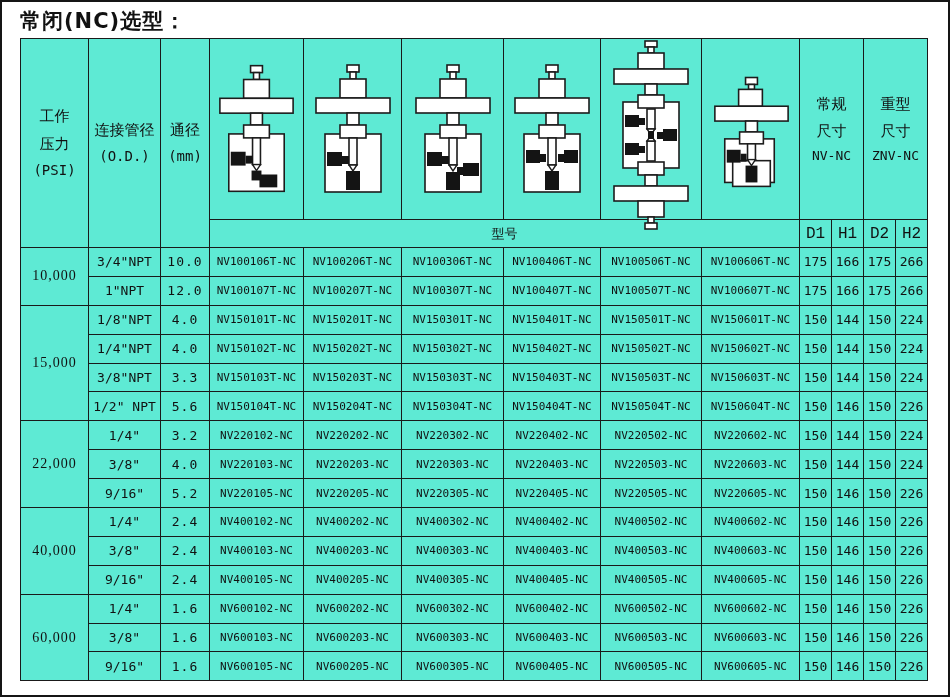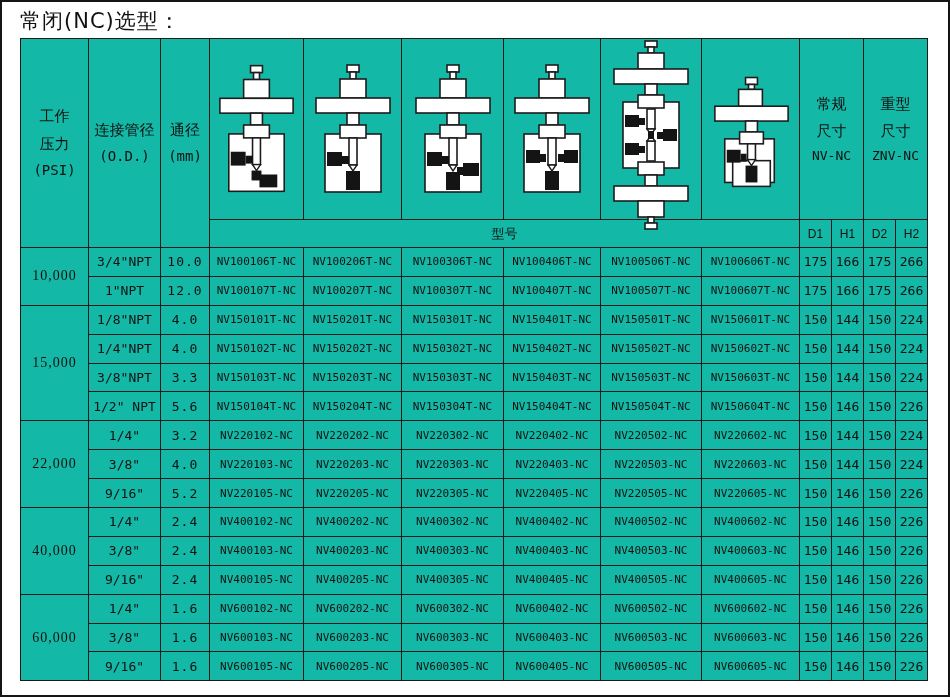--- a/index.html
+++ b/index.html
@@ -8,47 +8,47 @@
     background:#ffffff;
     border:2px solid #151515;
     box-sizing:border-box;
     position:relative;
     font-family:"Liberation Sans","DejaVu Sans",sans-serif;
     color:#111;
     overflow:hidden;
   }
   .title{
     position:absolute;left:18px;top:5px;
-    font-size:21px;font-weight:normal;letter-spacing:1px;
+    font-size:21px;font-weight:bold;letter-spacing:1px;
     font-family:"DejaVu Sans","Liberation Sans",sans-serif;
   }
   table.sel{
     position:absolute;left:18px;top:36px;
     width:907px;
     border-collapse:collapse;
     table-layout:fixed;
-    background:#14b8a6;
+    background:#5eead4;
   }
   .sel th,.sel td{
     border:1px solid #1a1a1a;
     padding:0;
     text-align:center;
     vertical-align:middle;
     overflow:visible;
     font-weight:normal;
   }
   thead tr.hrow1{height:181px;}
   thead tr.hrow2{height:28px;}
   tbody tr{height:28.9px;}
   .cnhead{font-size:15px;line-height:1.85;}
   .cnhead .sub{font-size:14px;font-family:"DejaVu Sans Mono","Liberation Mono",monospace;}
   .sizehead{font-size:15px;line-height:1.8;}
   .sizehead .code{font-size:13px;font-family:"DejaVu Sans Mono","Liberation Mono",monospace;letter-spacing:0;}
   .modelhead{font-size:13px;}
-  .dimhead{font-size:12px;font-family:Liberation Sans, sans-serif;}
+  .dimhead{font-size:16px;font-family:Liberation Mono, monospace;}
   th.diag{vertical-align:top;}
   .dwrap{height:177px;overflow:visible;display:flex;justify-content:center;}
   .dwrap svg{display:block;}
   td.c-pressure{font-size:14px;font-family:Liberation Serif, serif;letter-spacing:1px;}
   td.c-od{font-size:13px;font-family:"DejaVu Sans Mono","Liberation Mono",monospace;}
   td.c-bore{font-size:13px;font-family:"DejaVu Sans Mono","Liberation Mono",monospace;letter-spacing:1px;margin-left:16px;}
   td.c-model{font-size:11px;font-family:"DejaVu Sans Mono","Liberation Mono",monospace;}
   td.c-dim{font-size:13px;font-family:"DejaVu Sans Mono","Liberation Mono",monospace;}
   .ln{display:block;}
 </style>

